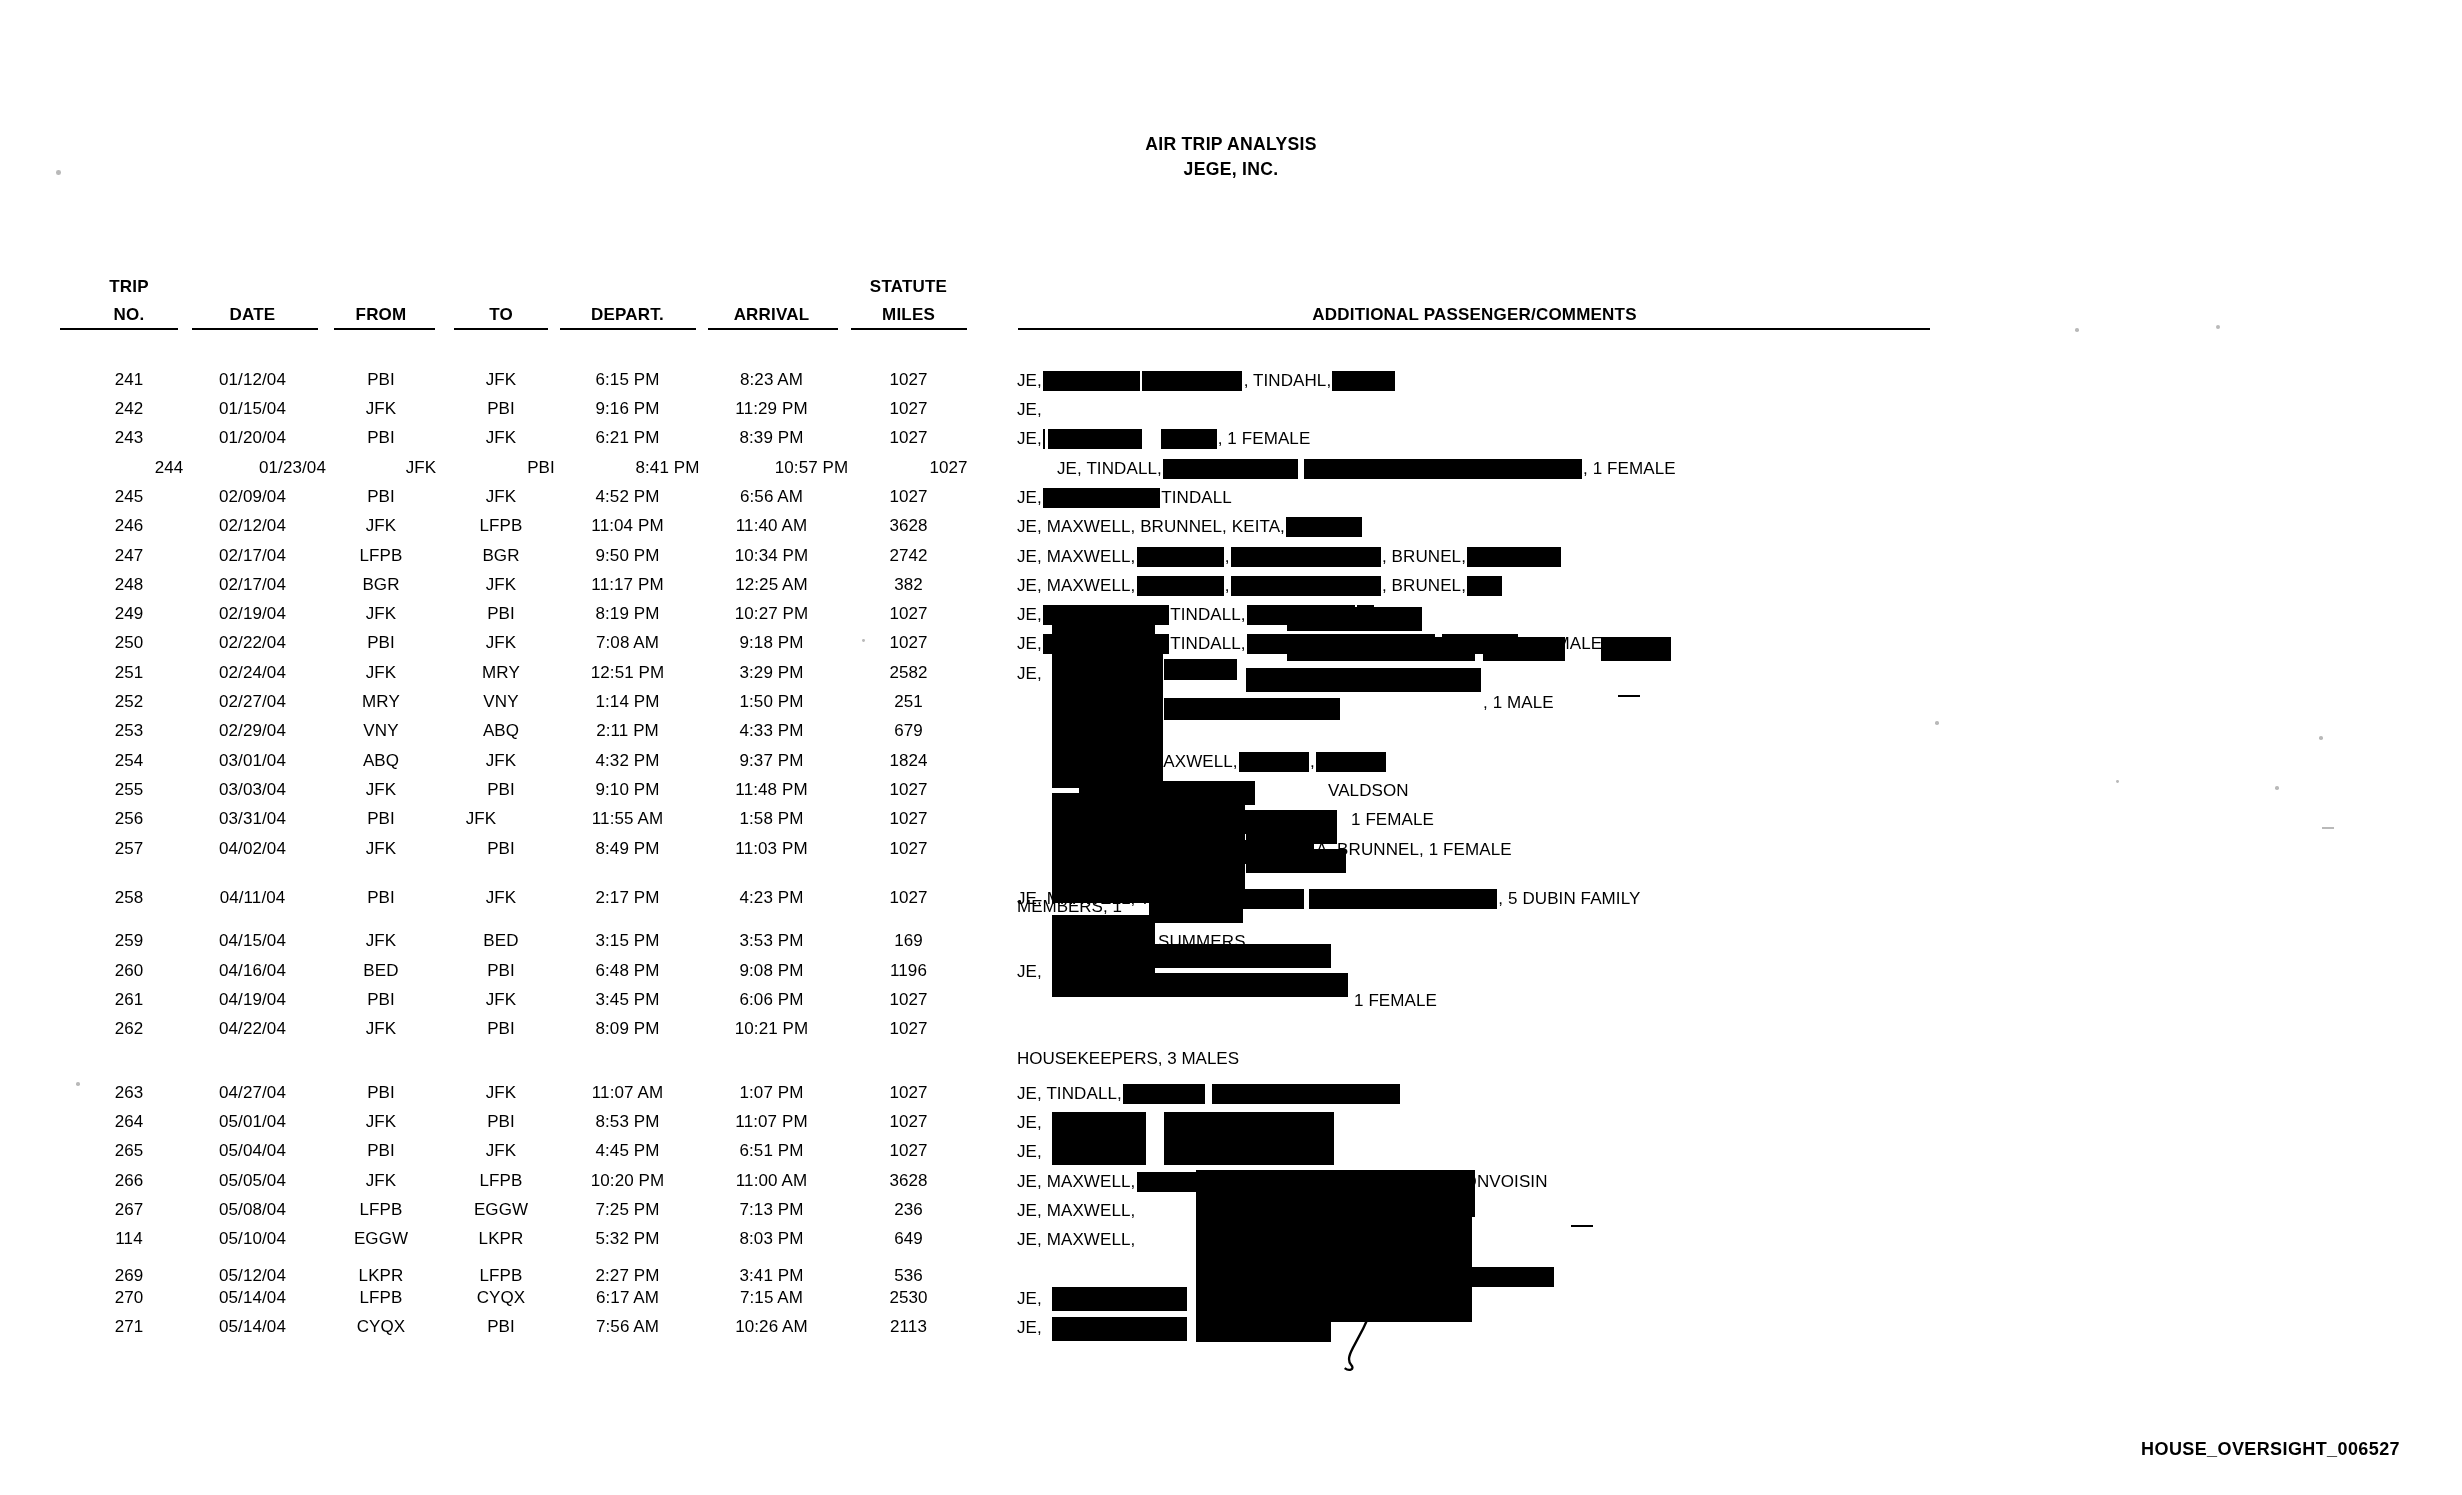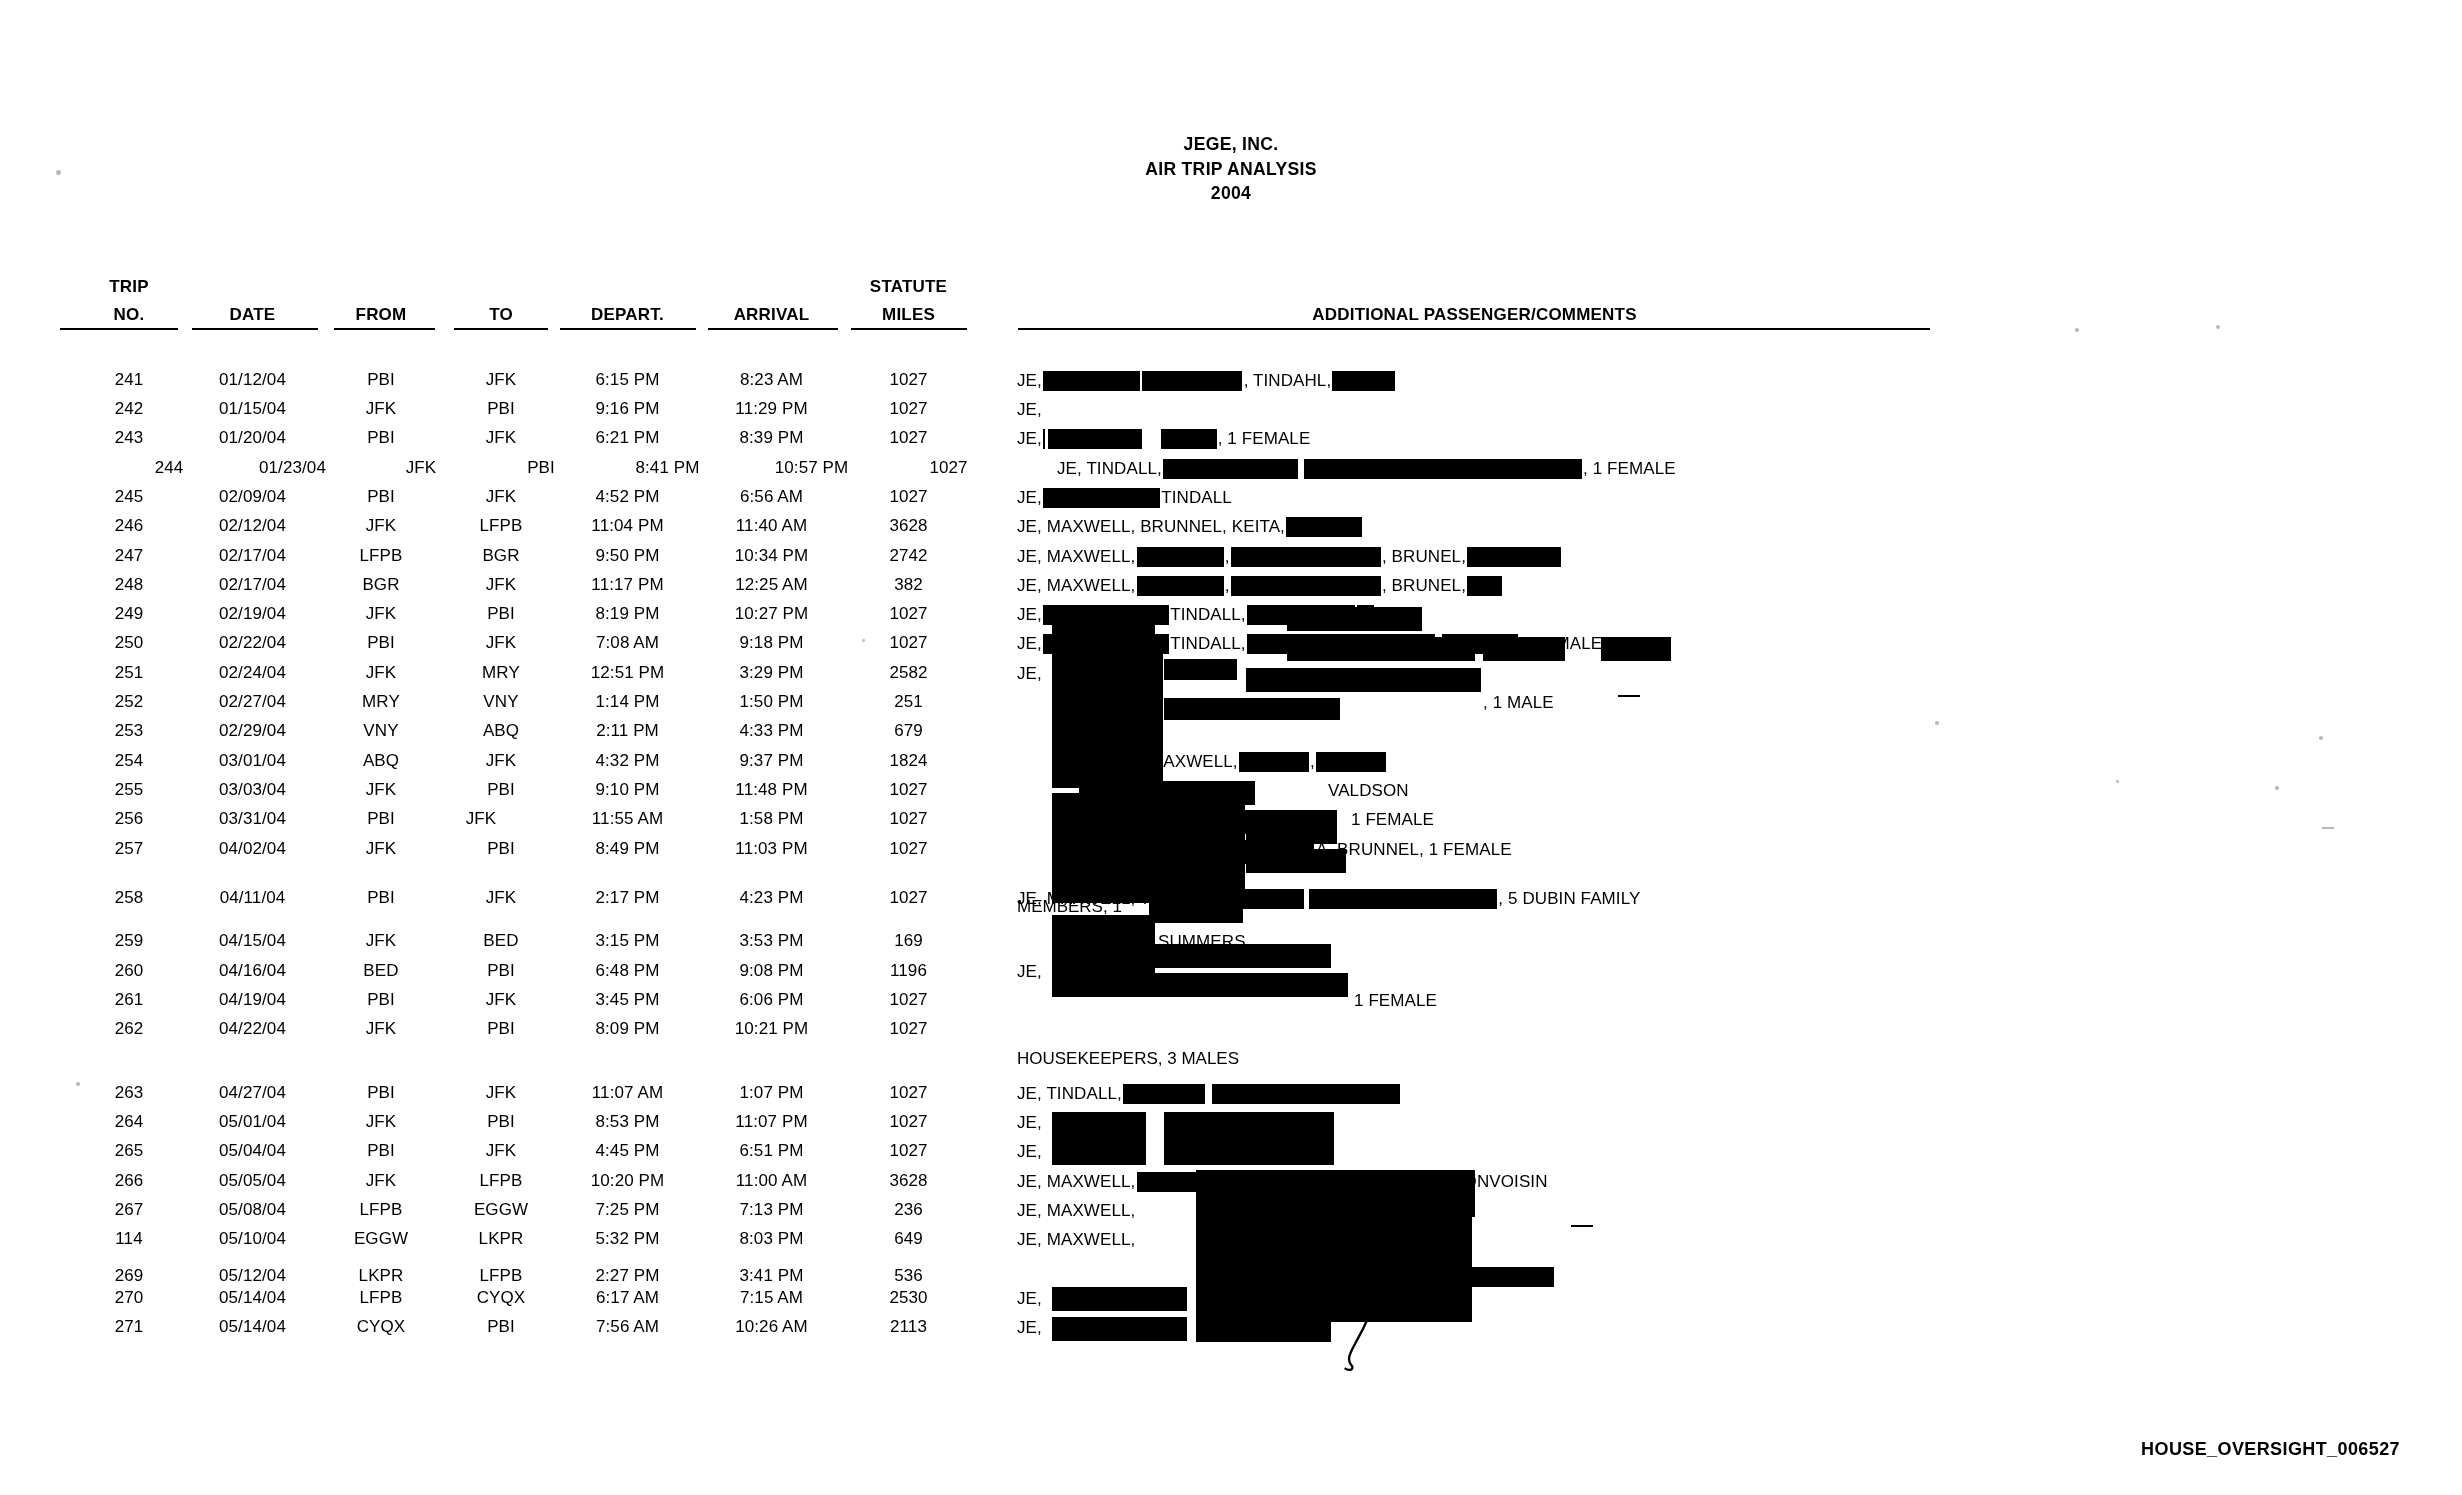--- a/index.html
+++ b/index.html
@@ -144,23 +144,22 @@
     width: 70px;
     height: 94px;
   }
 </style>
 </head>
 <body>
 
 <div class="page">
 
   <div class="title-block">
+    <div class="title-line">AIR TRIP ANALYSIS</div>
     <div class="title-line">JEGE, INC.</div>
-    <div class="title-line">AIR TRIP ANALYSIS</div>
-    <div class="title-line">2004</div>
   </div>
 
   <div class="table-wrap">
     <div class="hdr" style="left:82px; top:276px; width:94px;">TRIP</div>
     <div class="hdr" style="left:82px; top:304px; width:94px;">NO.</div>
     <div class="hdr" style="left:188px; top:304px; width:129px;">DATE</div>
     <div class="hdr" style="left:331px; top:304px; width:100px;">FROM</div>
     <div class="hdr" style="left:451px; top:304px; width:100px;">TO</div>
     <div class="hdr" style="left:560px; top:304px; width:135px;">DEPART.</div>
     <div class="hdr" style="left:704px; top:304px; width:135px;">ARRIVAL</div>

